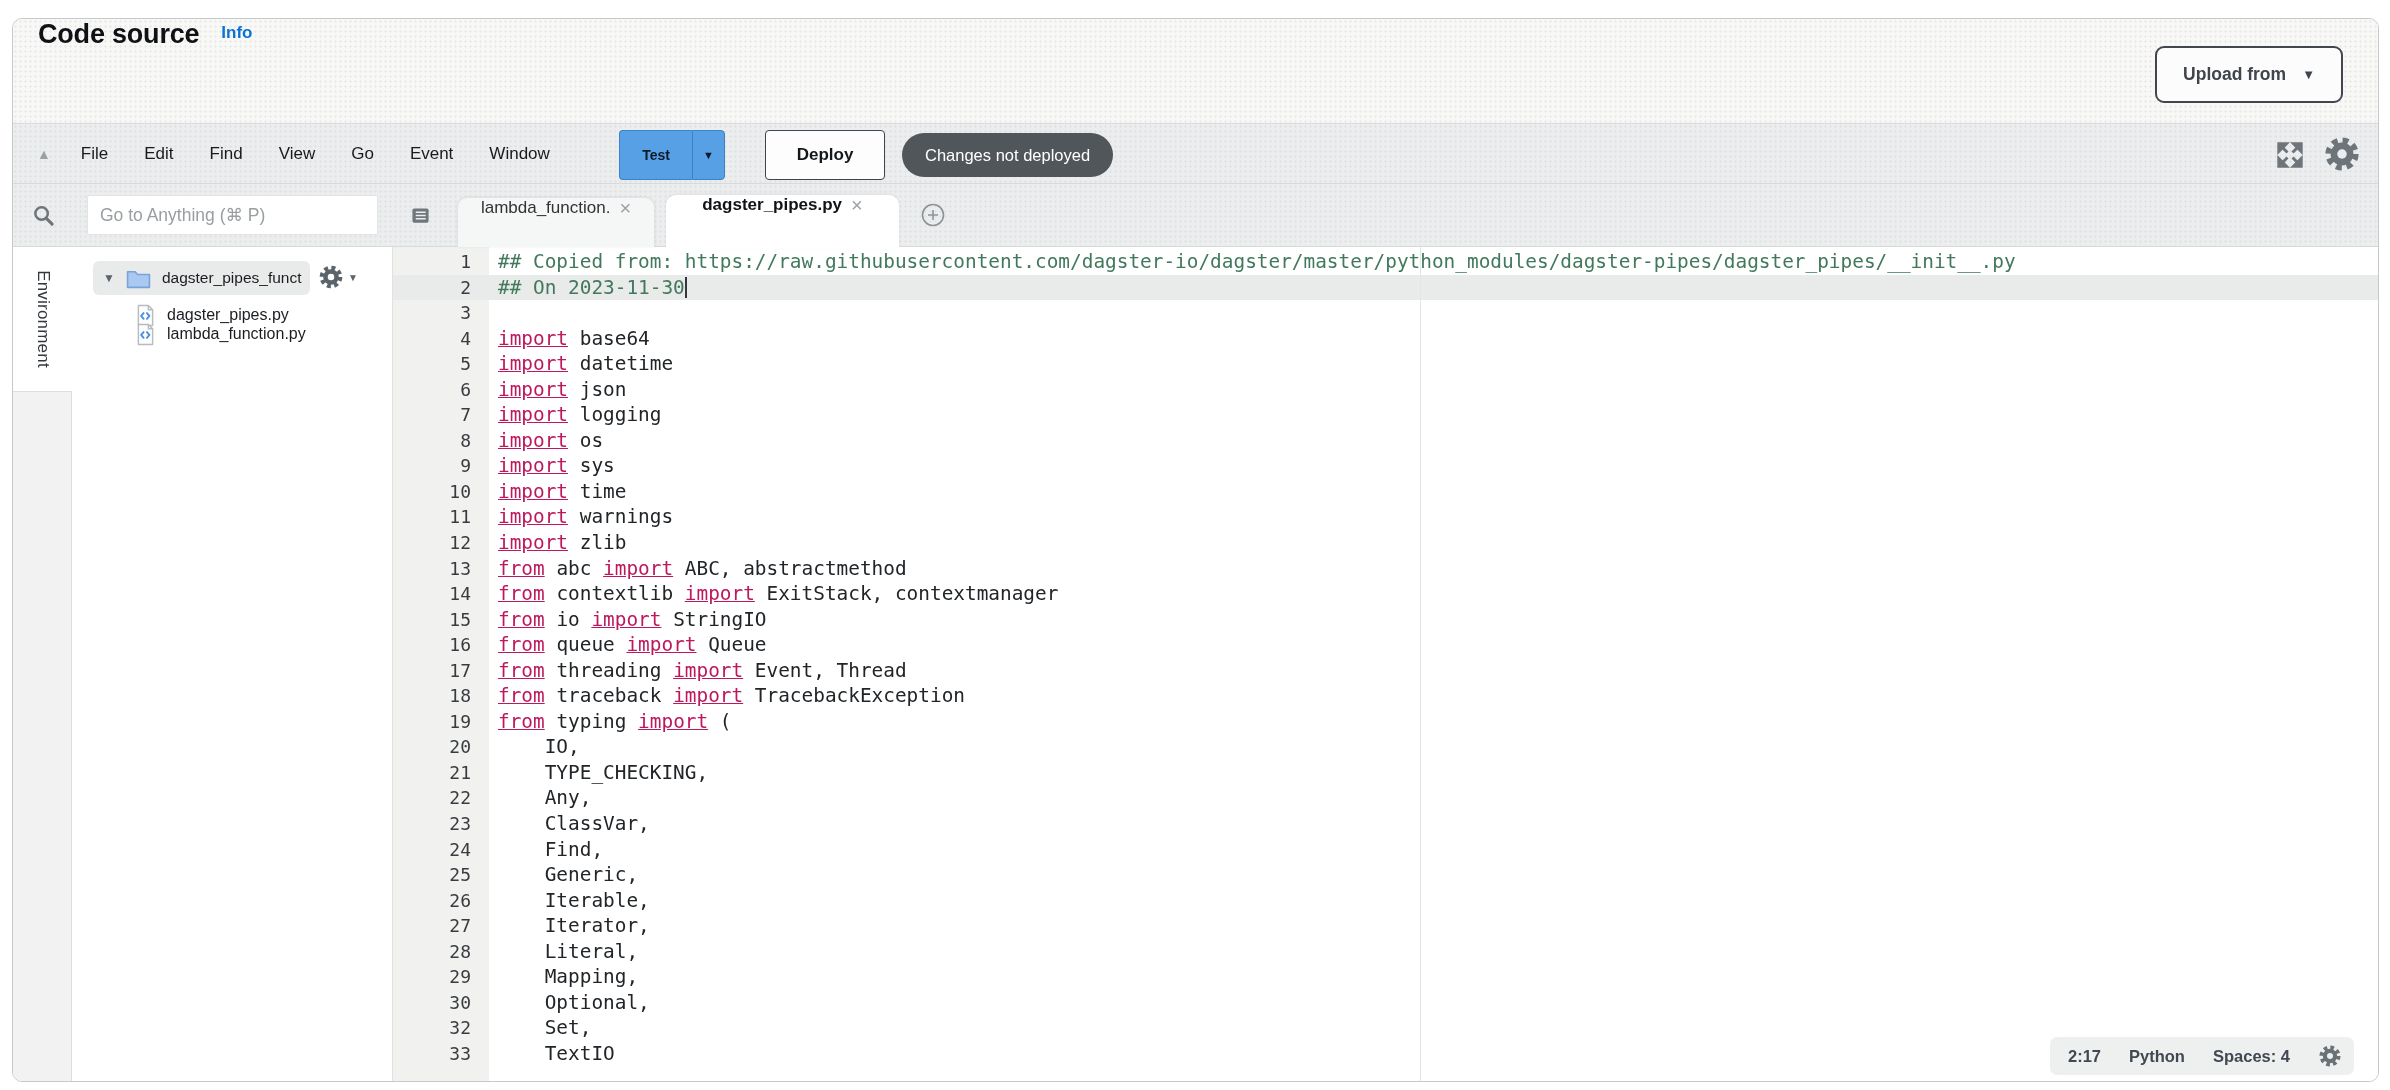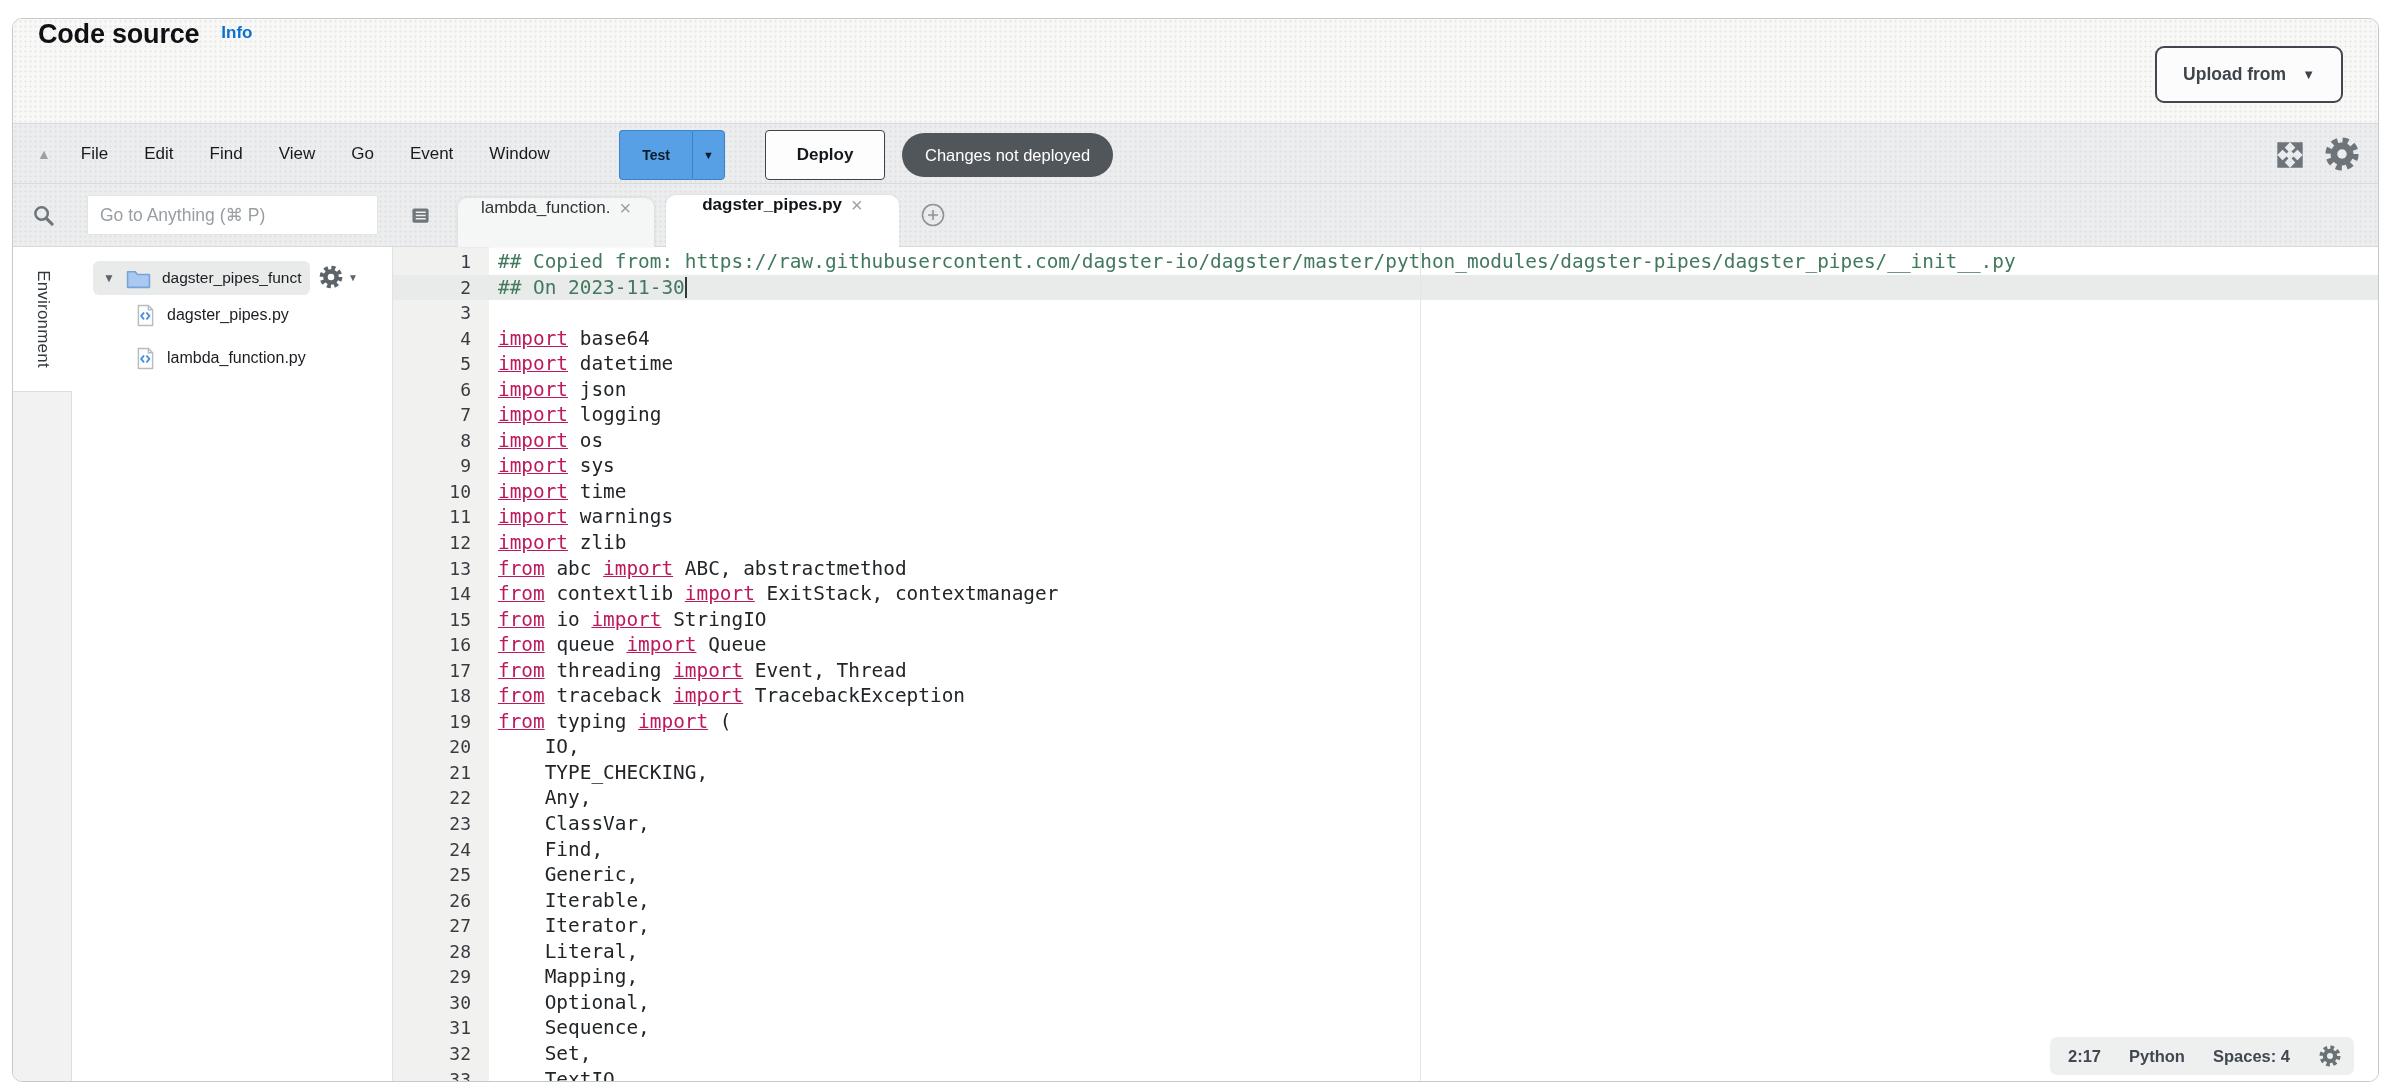--- a/index.html
+++ b/index.html
@@ -238,21 +238,21 @@
     </div>
     <div id="tree-files">
         <div class="row-file" style="top: 51px;">
           <svg width="19" height="23" viewBox="0 0 20 24">
             <path d="M2.5 1.5 H13 L17.5 6 V22.5 H2.5 Z" fill="#fdfdfd" stroke="#b6bcc1" stroke-width="1.5" stroke-linejoin="round"></path>
             <path d="M13 1.5 V6 H17.5" fill="none" stroke="#b6bcc1" stroke-width="1.5"></path>
             <path d="M8 9.5 L5.4 12.5 L8 15.5 M11.5 9.5 L14.1 12.5 L11.5 15.5" fill="none" stroke="#4a90e2" stroke-width="2" stroke-linecap="round" stroke-linejoin="round"></path>
           </svg>
           <span class="file-name">dagster_pipes.py</span>
         </div>
-        <div class="row-file" style="top: 94px;">
+        <div class="row-file" style="top: 70px;">
           <svg width="19" height="23" viewBox="0 0 20 24">
             <path d="M2.5 1.5 H13 L17.5 6 V22.5 H2.5 Z" fill="#fdfdfd" stroke="#b6bcc1" stroke-width="1.5" stroke-linejoin="round"></path>
             <path d="M13 1.5 V6 H17.5" fill="none" stroke="#b6bcc1" stroke-width="1.5"></path>
             <path d="M8 9.5 L5.4 12.5 L8 15.5 M11.5 9.5 L14.1 12.5 L11.5 15.5" fill="none" stroke="#4a90e2" stroke-width="2" stroke-linecap="round" stroke-linejoin="round"></path>
           </svg>
           <span class="file-name">lambda_function.py</span>
         </div>
       </div>
   </div>
 
@@ -371,24 +371,20 @@
           <div class="ln">28</div>
           <div class="ct"><span class="tk-p">    Literal,</span></div>
         </div>
         <div class="code-row">
           <div class="ln">29</div>
           <div class="ct"><span class="tk-p">    Mapping,</span></div>
         </div>
         <div class="code-row">
           <div class="ln">30</div>
           <div class="ct"><span class="tk-p">    Optional,</span></div>
-        </div>
-        <div class="code-row">
-          <div class="ln">31</div>
-          <div class="ct"><span class="tk-p">    Sequence,</span></div>
         </div>
         <div class="code-row">
           <div class="ln">32</div>
           <div class="ct"><span class="tk-p">    Set,</span></div>
         </div>
         <div class="code-row">
           <div class="ln">33</div>
           <div class="ct"><span class="tk-p">    TextIO</span></div>
         </div>
       </div>

